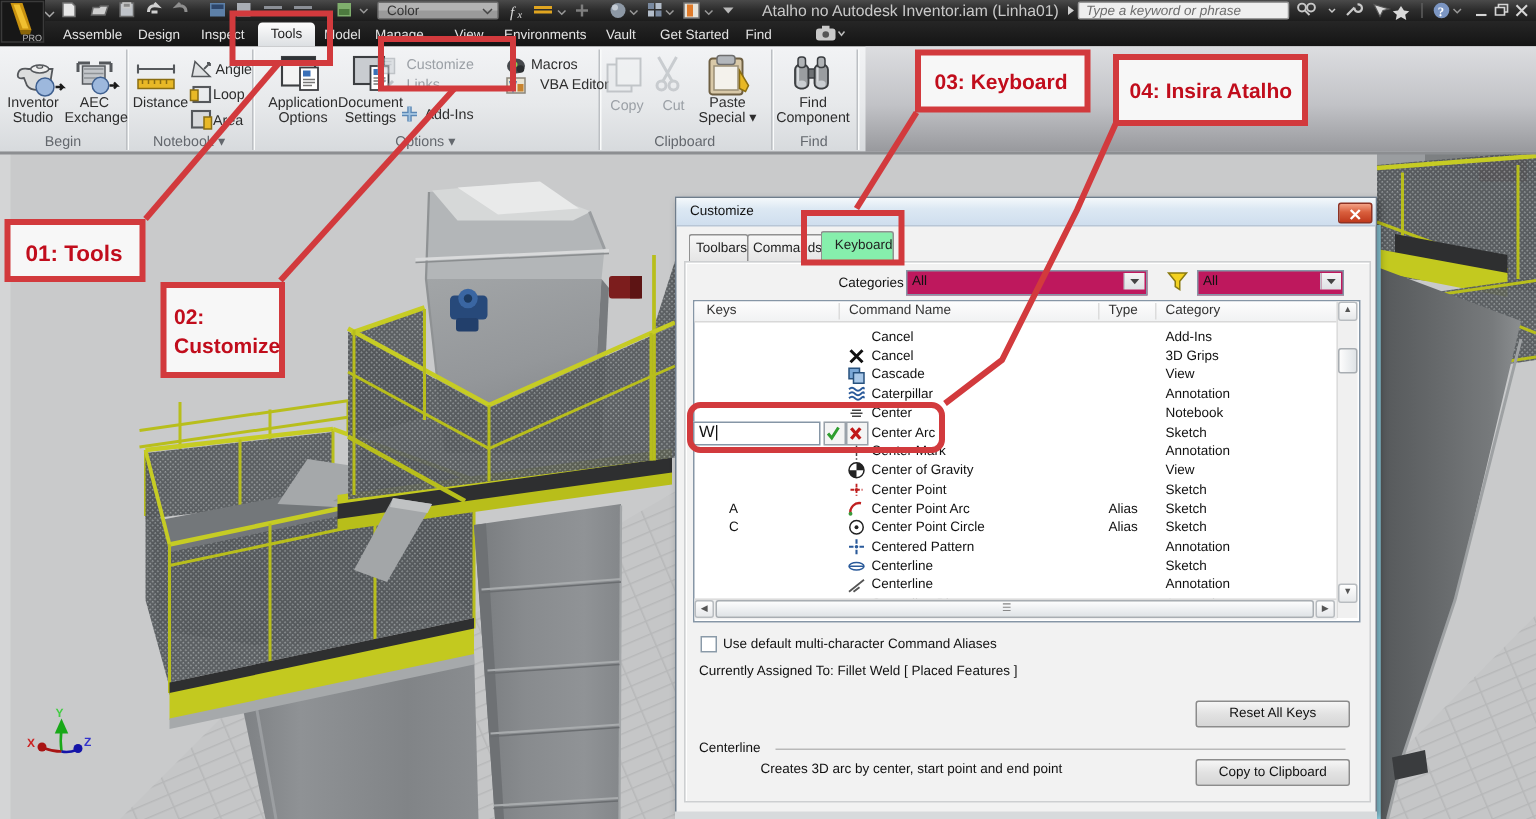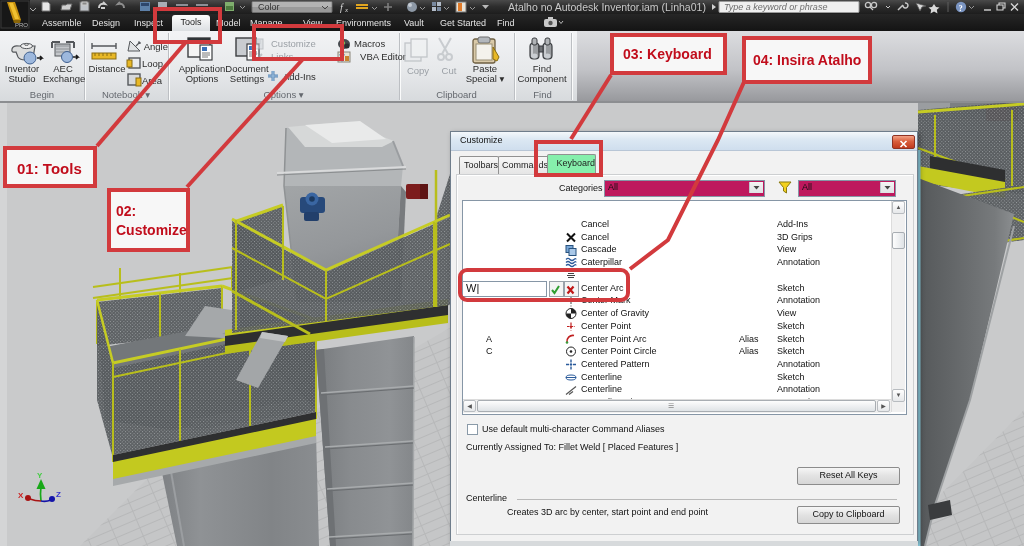--- a/index.html
+++ b/index.html
@@ -507,35 +507,48 @@
         <span class="cbtn"><svg width="13" height="11" viewBox="0 0 13 11">
             <path d="M3.5 4 6.5 7.5 9.5 4z" fill="#444"></path>
           </svg></span>
       </div>
     <svg class="abs" style="left:326px;top:49px" width="16" height="14" viewBox="0 0 16 14">
         <path d="M2 1 H14 L9.5 6.5 V12 L6.5 10 V6.5 Z" fill="#f3d11f" stroke="#8a7a10" stroke-width="1"></path>
       </svg>
   </div>
 
   <div class="abs" id="list">
+    <div class="abs" id="lheader">
+      <span style="position:absolute;left:8px;top:0">Keys</span>
+      <span style="position:absolute;left:103px;top:0">Command Name</span>
+      <span style="position:absolute;left:276px;top:0">Type</span>
+      <span style="position:absolute;left:314px;top:0">Category</span>
+      <span class="hsep" style="left:96px"></span>
+      <span class="hsep" style="left:269px"></span>
+      <span class="hsep" style="left:307px"></span>
+    </div>
     <div class="row" style="top:17px">
         <span class="rname">Cancel</span>
         <span class="rcat">Add-Ins</span>
       </div>
     <div class="row" style="top:30px">
         <span class="rname">Cancel</span>
         <span class="rcat">3D Grips</span>
       </div>
     <div class="row" style="top:42px">
         <span class="rname">Cascade</span>
         <span class="rcat">View</span>
       </div>
     <div class="row" style="top:55px">
         <span class="rname">Caterpillar</span>
         <span class="rcat">Annotation</span>
+      </div>
+    <div class="row" style="top:68px">
+        <span class="rname">Center</span>
+        <span class="rcat">Notebook</span>
       </div>
     <div class="row" style="top:81px">
         <span class="rname">Center Arc</span>
         <span class="rcat">Sketch</span>
       </div>
     <div class="row" style="top:93px">
         <span class="rname">Center Mark</span>
         <span class="rcat">Annotation</span>
       </div>
     <div class="row" style="top:106px">

